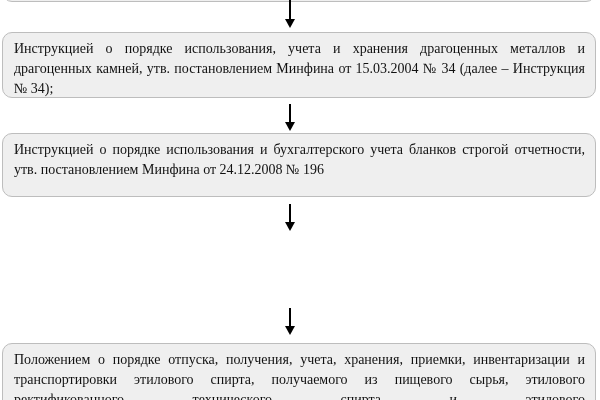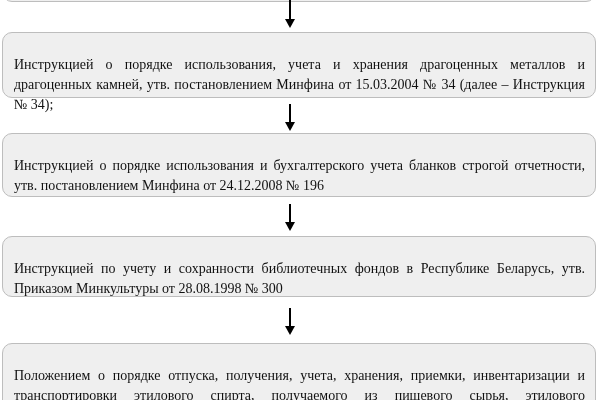--- a/index.html
+++ b/index.html
@@ -19,21 +19,21 @@
     position: absolute;
     left: 2px;
     width: 594px;
     box-sizing: border-box;
     background: #efefef;
     border: 1px solid #bdbdbd;
     border-radius: 10px;
   }
   .flow-box p {
     margin: 0;
-    padding: 22px 10px 0 11px;
+    padding: 6px 10px 0 11px;
     font-size: 14px;
     line-height: 20px;
     color: #111111;
     text-align: justify;
   }
   .box-clipped-top { top: -62px; height: 64px; }
   .box-1 { top: 32px;  height: 66px; }
   .box-2 { top: 133px; height: 64px; }
   .box-3 { top: 236px; height: 61px; }
   .box-4 { top: 343px; height: 76px; }
@@ -88,23 +88,20 @@
 
   <div class="flow-box box-2">
     <p>Инструкцией о порядке использования и бухгалтерского учета бланков строгой отчетности, утв. постановлением Минфина от 24.12.2008 № 196</p>
   </div>
 
   <div class="arrow arrow-3">
     <div class="shaft"></div>
     <div class="head"></div>
   </div>
 
-  <div class="flow-box box-3">
-    <p>Инструкцией по учету и сохранности библиотечных фондов в Республике Беларусь, утв. Приказом Минкультуры от 28.08.1998 № 300</p>
-  </div>
 
   <div class="arrow arrow-4">
     <div class="shaft"></div>
     <div class="head"></div>
   </div>
 
   <div class="flow-box box-4">
     <p>Положением о порядке отпуска, получения, учета, хранения, приемки, инвентаризации и транспортировки этилового спирта, получаемого из пищевого сырья, этилового ректификованного технического спирта и этилового</p>
   </div>
 

